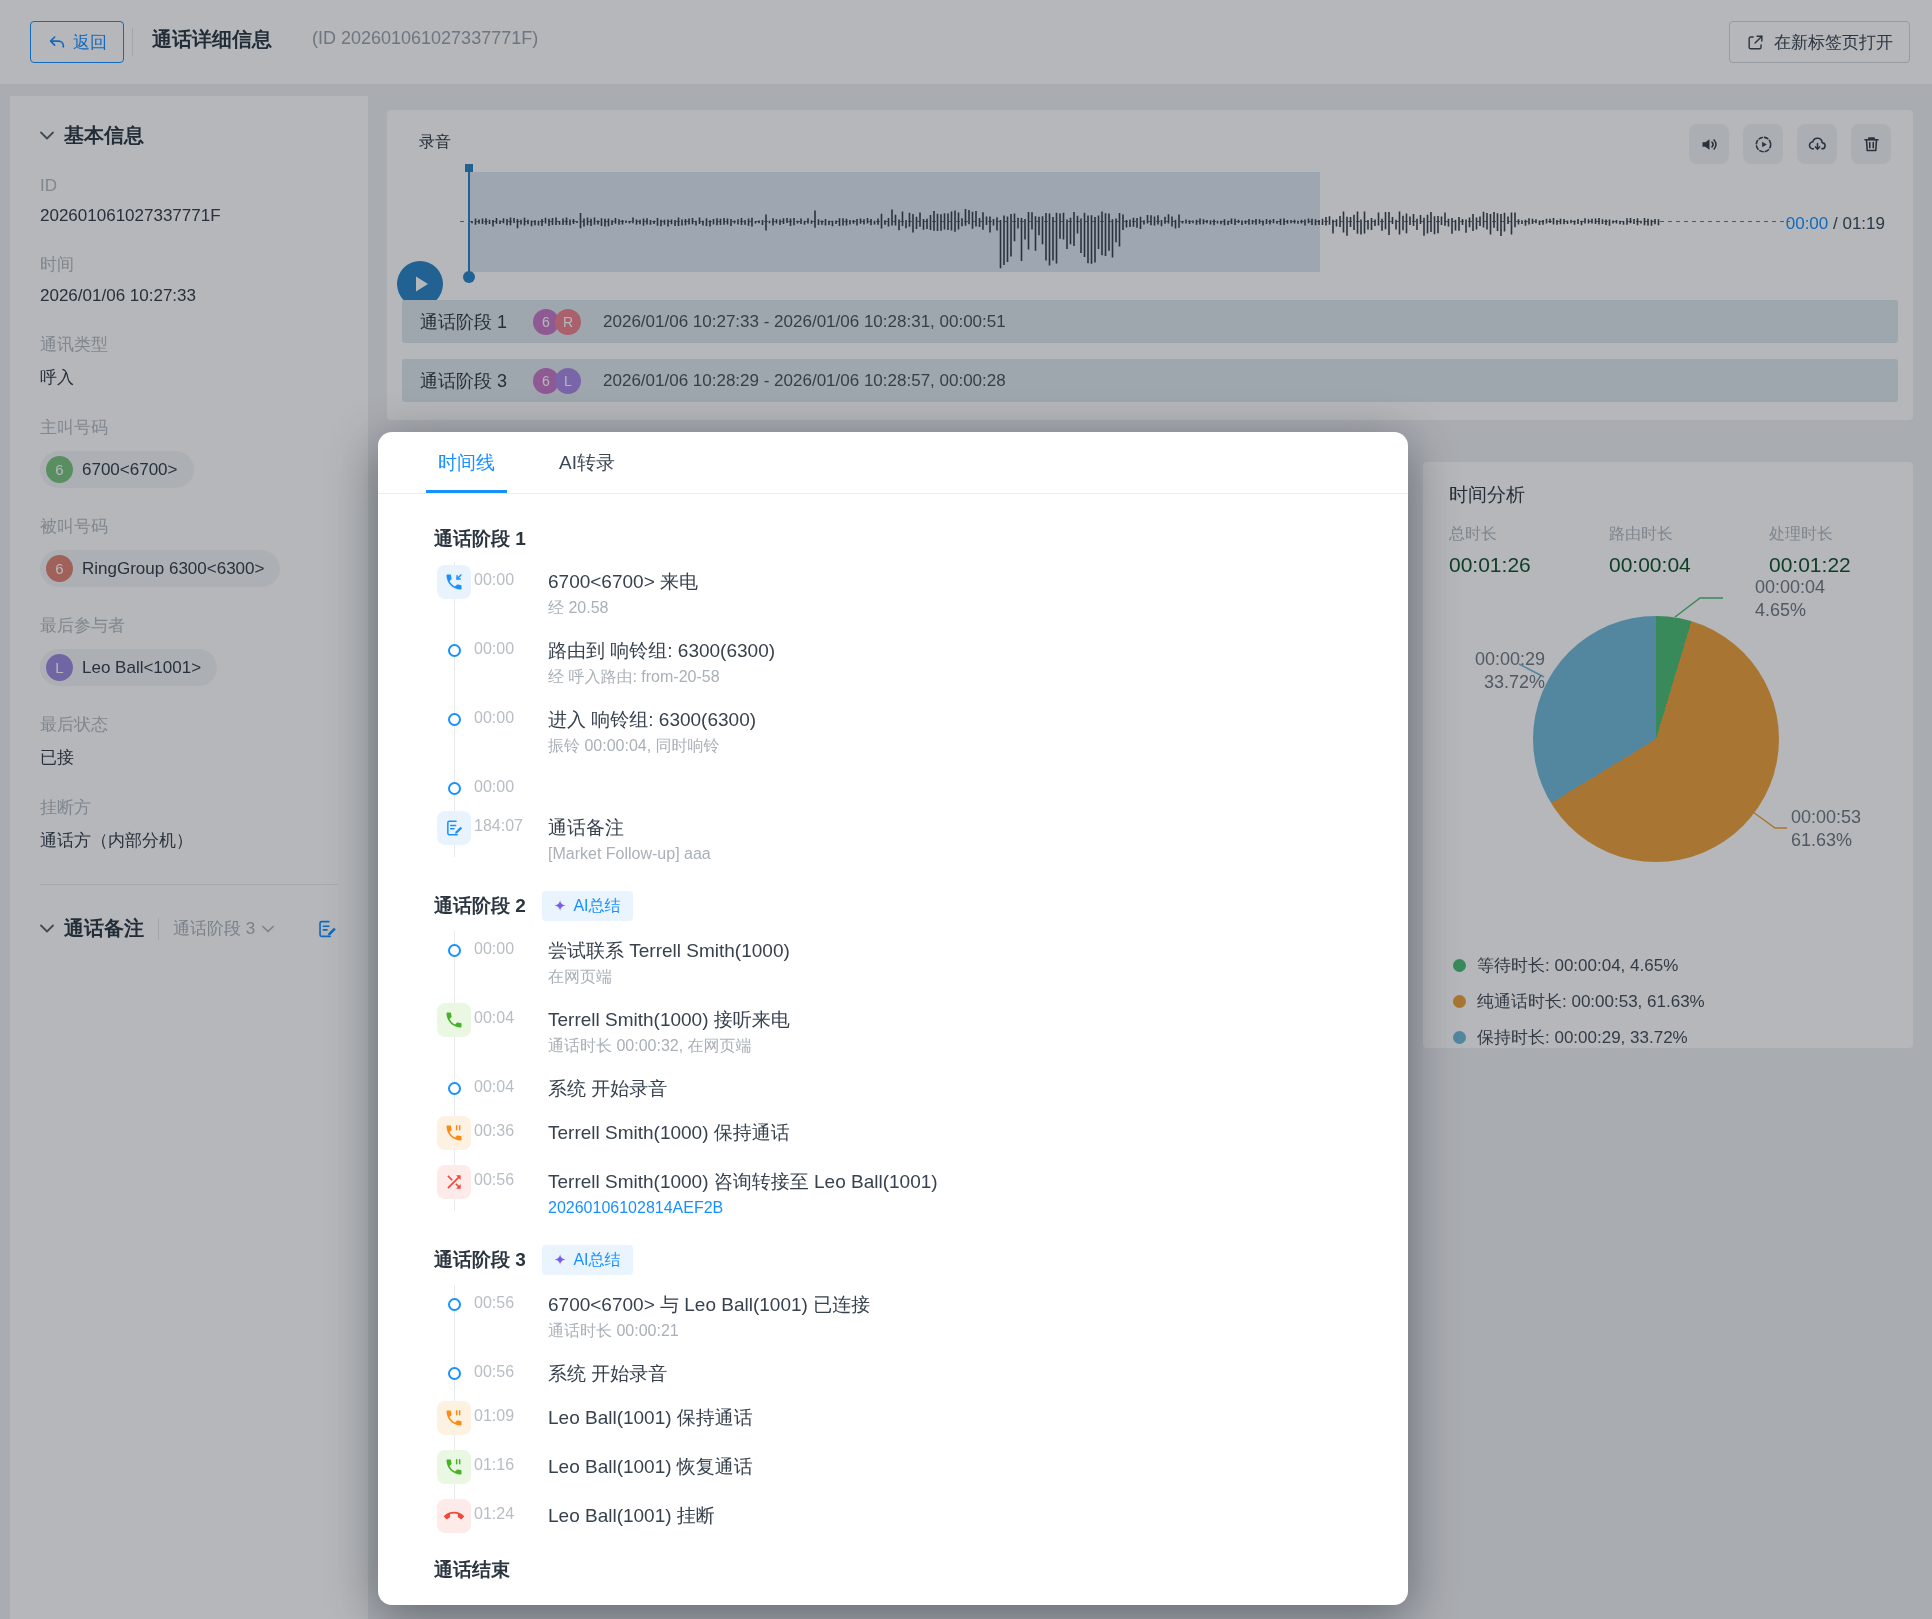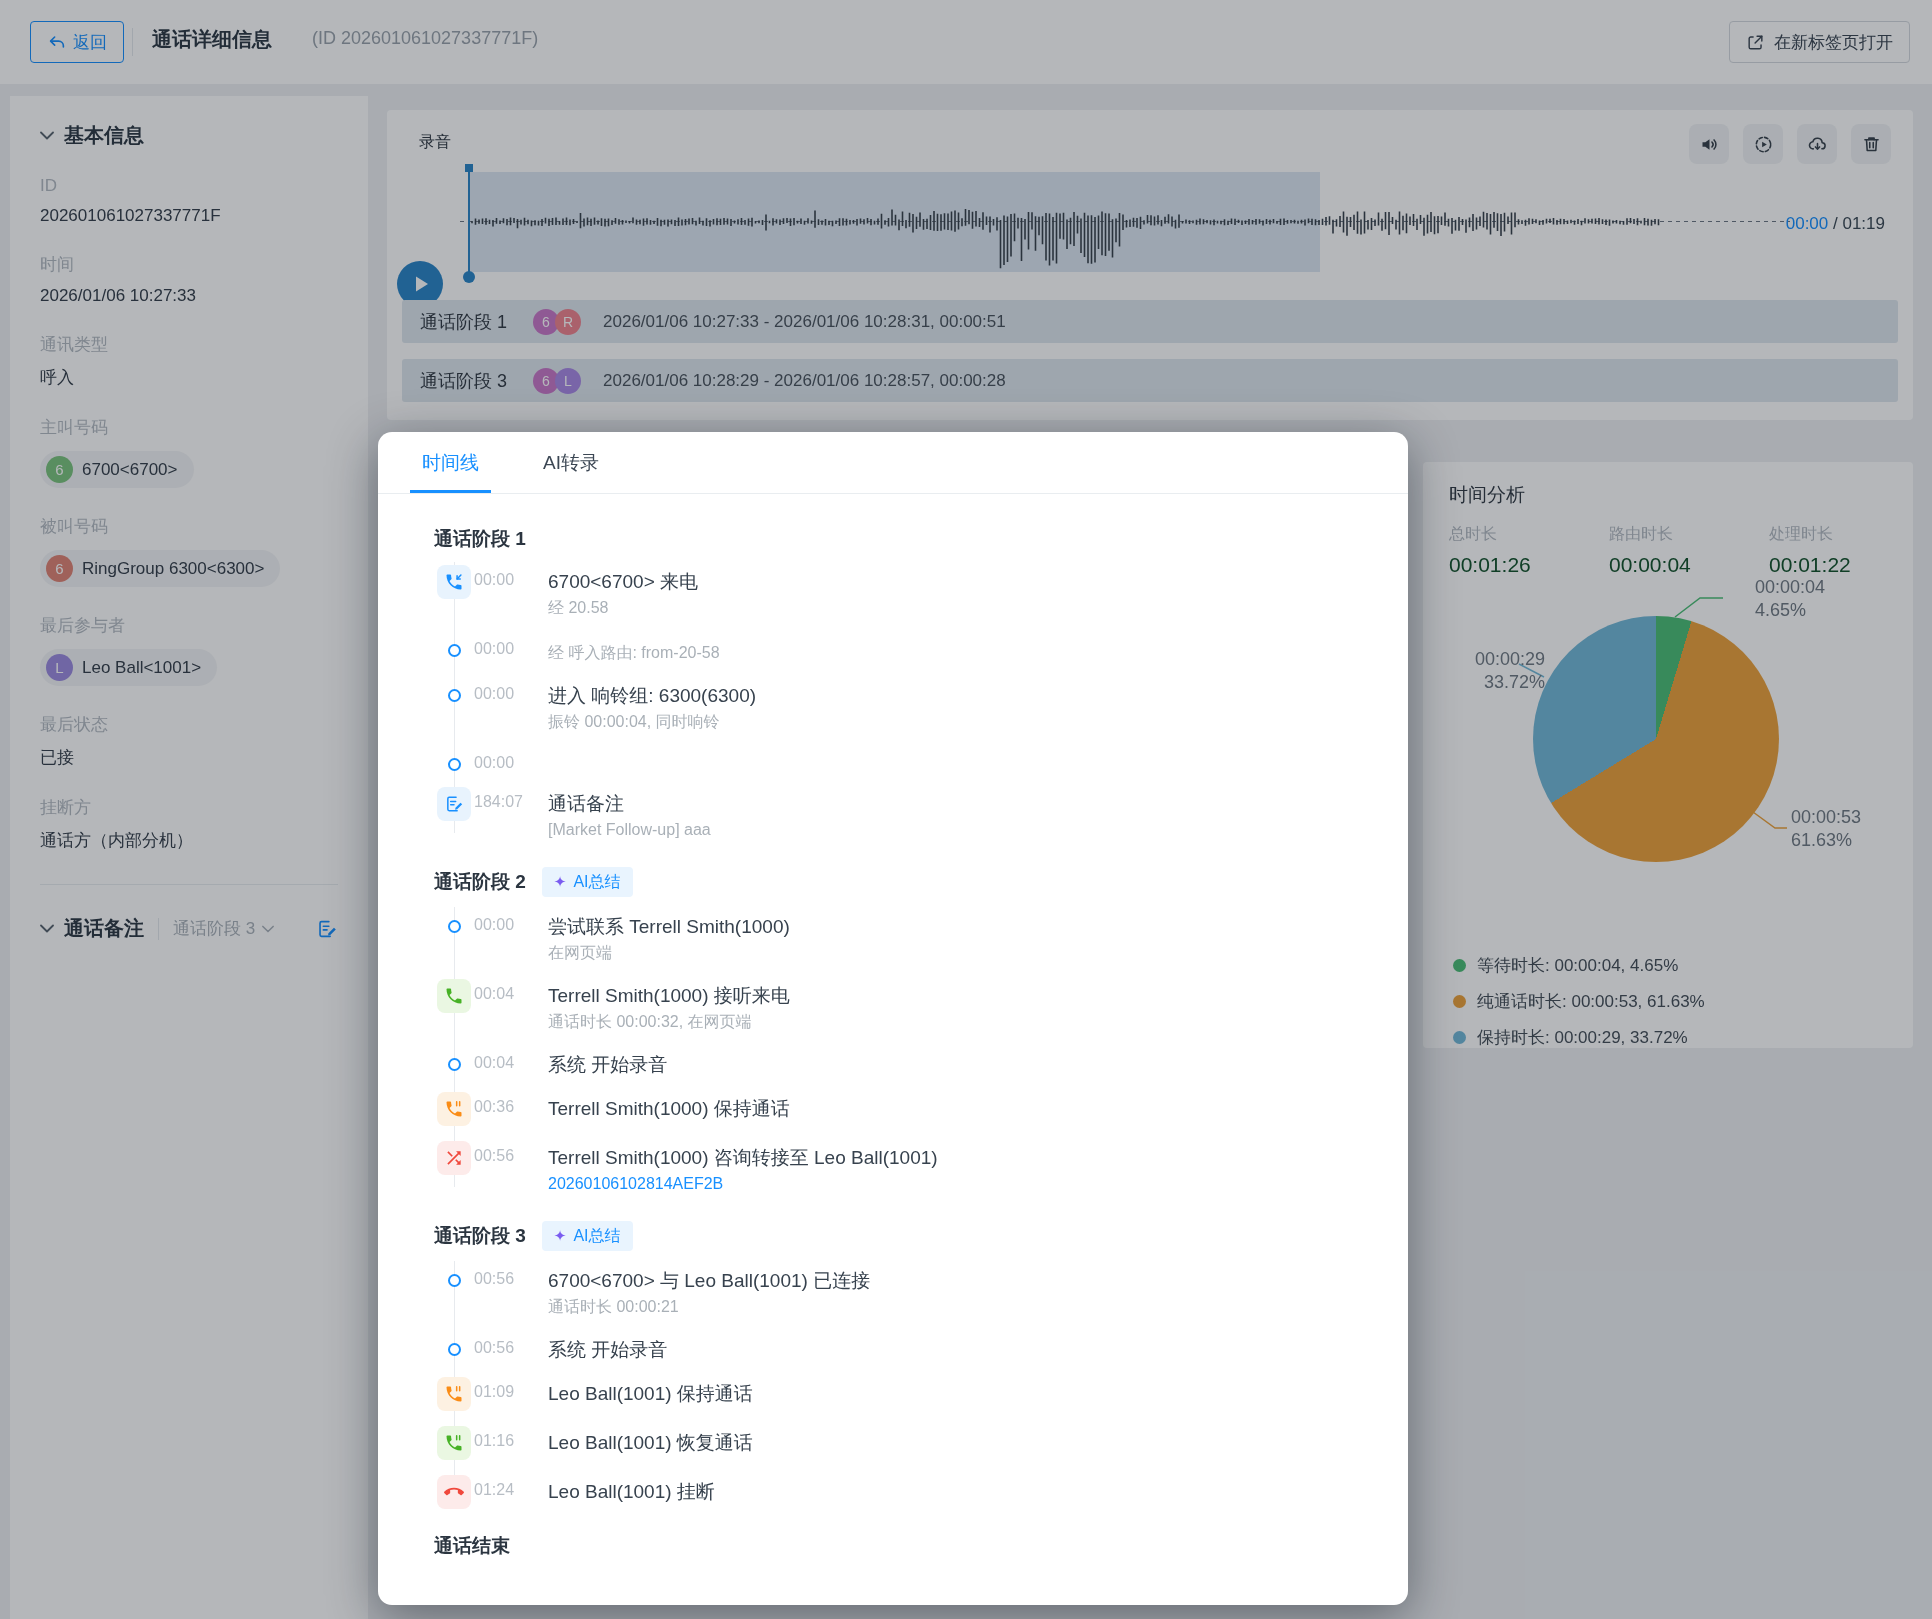--- a/index.html
+++ b/index.html
@@ -80,21 +80,21 @@
   .co-orange{left:368px;top:344px;}
   .co-blue{left:8px;top:186px;width:114px;text-align:right;}
   .legend{position:absolute;left:30px;top:492px;}
   .legend-row{display:flex;align-items:center;gap:11px;margin-bottom:13px;font-size:17px;color:#46505a;}
   .ldot{width:13px;height:13px;border-radius:50%;flex:none;}
 
   
   .dim-overlay{position:absolute;inset:0;background:rgba(10,18,28,.30);z-index:50;}
   .modal{position:absolute;left:378px;top:432px;width:1030px;height:1173px;background:#fff;border-radius:14px;
          box-shadow:0 12px 50px rgba(10,20,30,.45);z-index:100;overflow:hidden;}
-  .tabs{display:flex;gap:56px;padding:0 40px;height:62px;border-bottom:1px solid #e9edf0;box-sizing:border-box;}
+  .tabs{display:flex;gap:56px;padding:0 56px;height:62px;border-bottom:1px solid #e9edf0;box-sizing:border-box;}
   .tab{position:relative;display:flex;align-items:center;font-size:19px;color:#3c4754;cursor:pointer;padding:0 4px;}
   .tab.active{color:#1890ff;}
   .tab.active::after{content:'';position:absolute;left:-8px;right:-8px;bottom:0;height:3px;background:#1890ff;}
   .tl-content{padding:24px 56px 0;}
   .tl-sec-head{display:flex;align-items:center;margin:26px 0 18px;}
   .tl-sec-head:first-child{margin-top:8px;}
   .tl-sec-title{font-size:19px;font-weight:700;color:#2b3540;}
   .ai-badge{display:inline-flex;align-items:center;gap:7px;margin-left:16px;height:30px;padding:0 12px;
             border-radius:4px;background:#e9f4fe;color:#1890ff;font-size:16px;cursor:pointer;}
   .sparkle{color:#7a5cf0;font-size:15px;}
@@ -350,20 +350,21 @@
               <div class="etitle">6700&lt;6700&gt; 来电</div>
               <div class="esub">经 20.58</div>
             </div>
         </div>
         <div class="event">
           <div class="icol">
               <span class="dot"></span>
             </div>
           <div class="etime">00:00</div>
           <div class="ebody">
+              <div class="etitle">路由到 响铃组: 6300(6300)</div>
               <div class="esub">经 呼入路由: from-20-58</div>
             </div>
         </div>
         <div class="event">
           <div class="icol">
               <span class="dot"></span>
             </div>
           <div class="etime">00:00</div>
           <div class="ebody">
               <div class="etitle">进入 响铃组: 6300(6300)</div>

